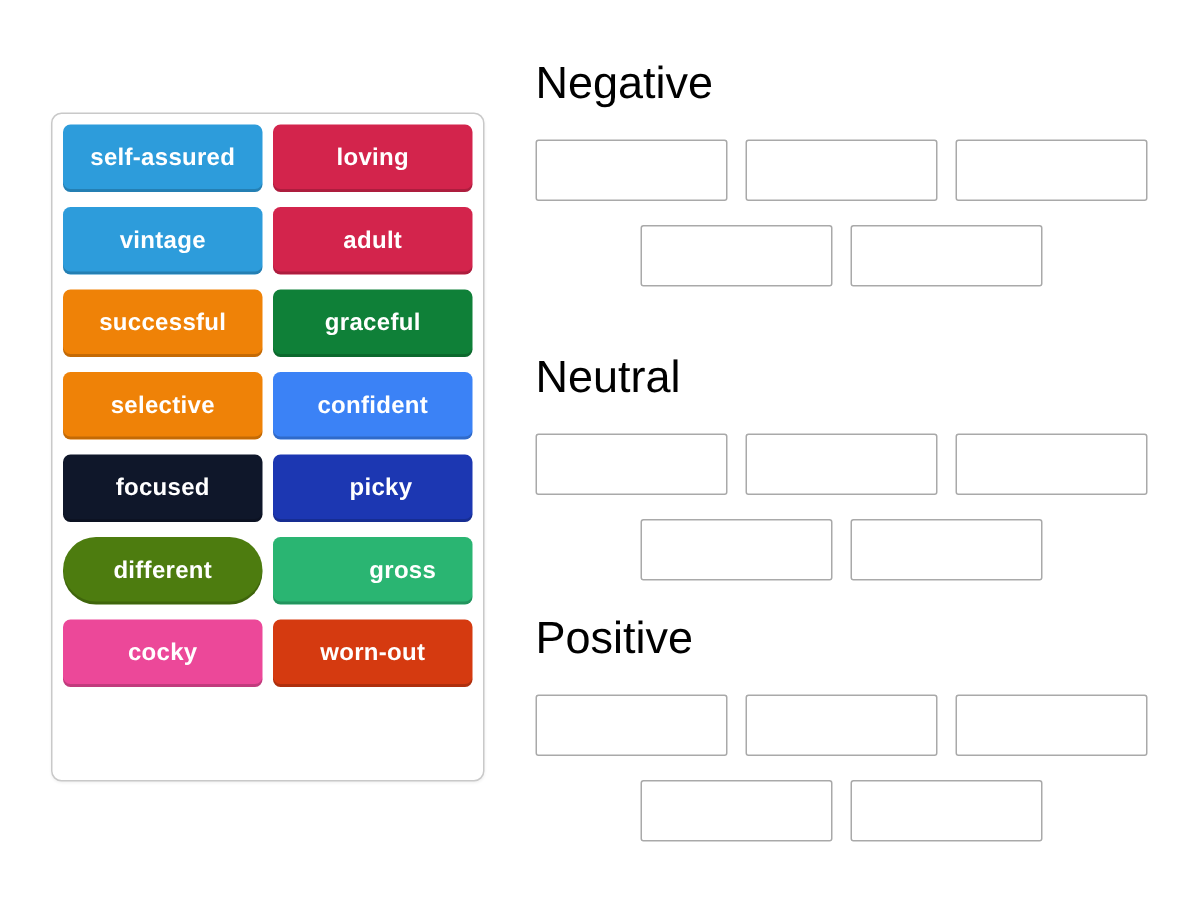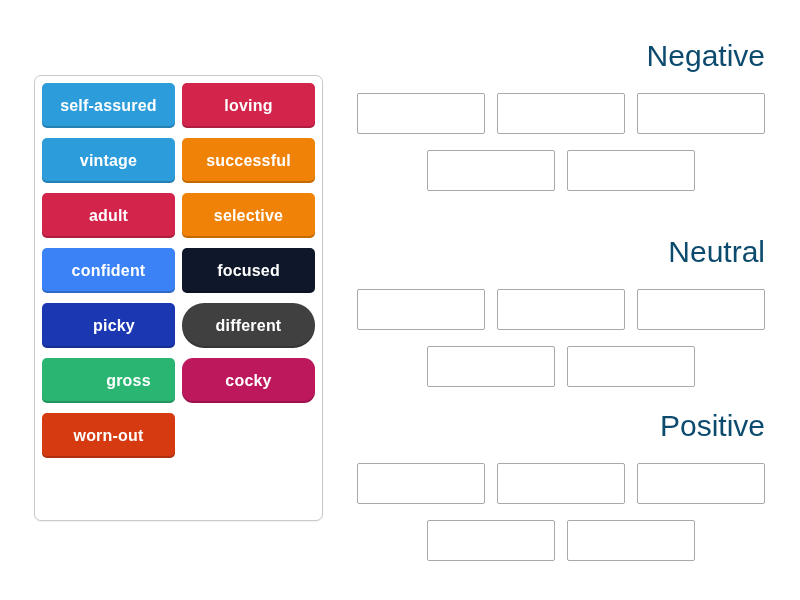--- a/index.html
+++ b/index.html
@@ -40,24 +40,24 @@
     user-select: none;
     white-space: nowrap;
   }
   
   .group {
     position: absolute;
     left: 357px;
     width: 408px;
   }
   .group-title {
-    text-align: right;
+    text-align: left;
     font-size: 30px;
     font-weight: 400;
-    color: #0c4a6e;
+    color: #000000;
     line-height: 40px;
   }
   .slot-row {
     display: flex;
     justify-content: center;
     gap: 12px;
   }
   .slot-row.row-1 { margin-top: 17px; }
   .slot-row.row-2 { margin-top: 16px; }
   .drop-slot {
@@ -71,29 +71,30 @@
   .group-neutral  { top: 232px; }
   .group-positive { top: 406px; }
 </style>
 </head>
 <body>
 
 <div class="word-bank">
   <div class="tile" style="background: rgb(45, 156, 219);">self-assured</div>
   <div class="tile" style="background: rgb(211, 36, 76);">loving</div>
   <div class="tile" style="background: rgb(45, 156, 219);">vintage</div>
+  <div class="tile" style="background: rgb(211, 36, 76);">adult</div>
   <div class="tile" style="background: rgb(239, 130, 7);">successful</div>
-  <div class="tile" style="background: rgb(211, 36, 76);">adult</div>
+  <div class="tile" style="background: rgb(15, 128, 56);">graceful</div>
   <div class="tile" style="background: rgb(239, 130, 7);">selective</div>
   <div class="tile" style="background: #3b82f6;">confident</div>
   <div class="tile" style="background: #0f172a;">focused</div>
   <div class="tile" style="background: rgb(28, 55, 178); padding-left: 11px;">picky</div>
-  <div class="tile" style="background: #404040; border-radius: 22px;">different</div>
+  <div class="tile" style="background: #4d7c0f; border-radius: 22px;">different</div>
   <div class="tile" style="background: rgb(42, 181, 114); padding-left: 40px;">gross</div>
-  <div class="tile" style="background: #be185d; border-radius: 11px;">cocky</div>
+  <div class="tile" style="background: #ec4899;">cocky</div>
   <div class="tile" style="background: rgb(213, 58, 16);">worn-out</div>
 </div>
 
 <div class="group group-negative">
   <div class="group-title">Negative</div>
   <div class="slot-row row-1">
     <div class="drop-slot"></div>
     <div class="drop-slot"></div>
     <div class="drop-slot"></div>
   </div>

